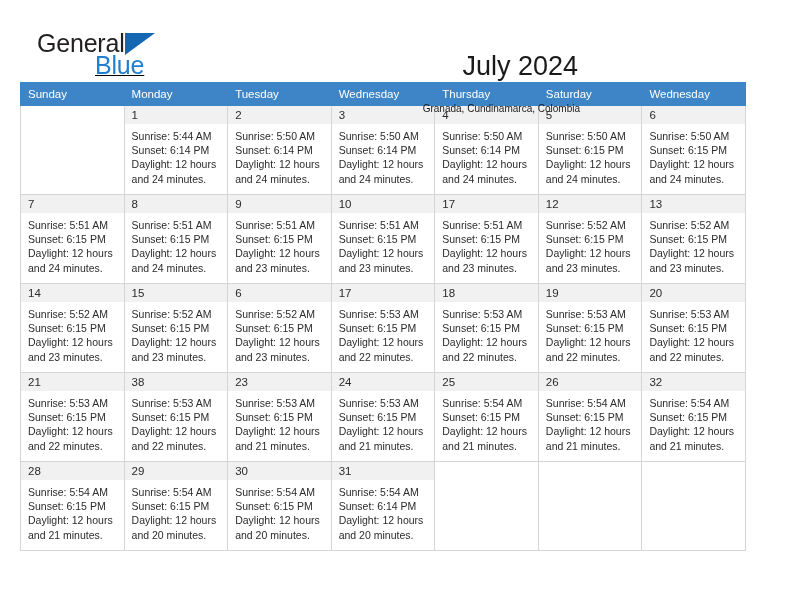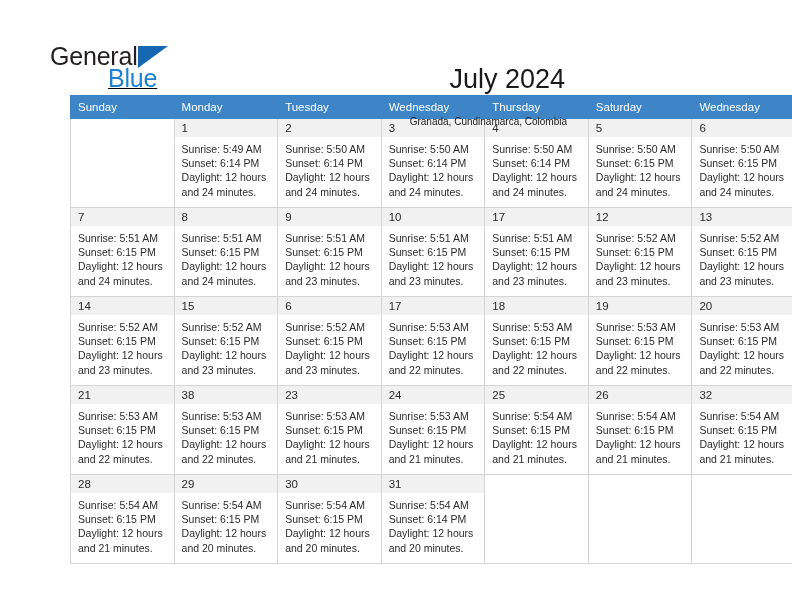--- a/index.html
+++ b/index.html
@@ -11,21 +11,21 @@
     background: #ffffff;
     font-family: "Liberation Sans", sans-serif;
     color: #000000;
     overflow: hidden;
   }
 
   .page {
     position: relative;
     width: 636px;
     height: 612px;
-    padding: 17px;
+    padding: 4px;
   }
 
   
   .header {
     display: flex;
     align-items: flex-start;
     justify-content: space-between;
     padding: 26px 36px 0 33px;
     height: 78px;
   }
@@ -80,21 +80,21 @@
   .location {
     font-size: 10px;
     color: #1a1a1a;
     line-height: 18px;
     margin: 9px 16px 0 0;
     white-space: nowrap;
   }
 
   
   .calendar {
-    margin: 0 53px;
+    margin: 0 16px;
     width: 726px;
     border-collapse: collapse;
     table-layout: fixed;
   }
 
   .calendar thead th {
     background: #3d85c6;
     color: #ffffff;
     font-size: 11.5px;
     font-weight: normal;
@@ -172,21 +172,21 @@
     </thead>
     <tbody>
 
       <tr>
         <td class="blank">
           <span class="daynum"></span>
         </td>
         <td>
           <span class="daynum">1</span>
           <div class="info">
-            <div>Sunrise: 5:49 AM</div>
+            <div>Sunrise: 5:44 AM</div>
             <div>Sunset: 6:14 PM</div>
             <div>Daylight: 12 hours</div>
             <div>and 24 minutes.</div>
           </div>
         </td>
         <td>
           <span class="daynum">2</span>
           <div class="info">
             <div>Sunrise: 5:50 AM</div>
             <div>Sunset: 6:14 PM</div>

